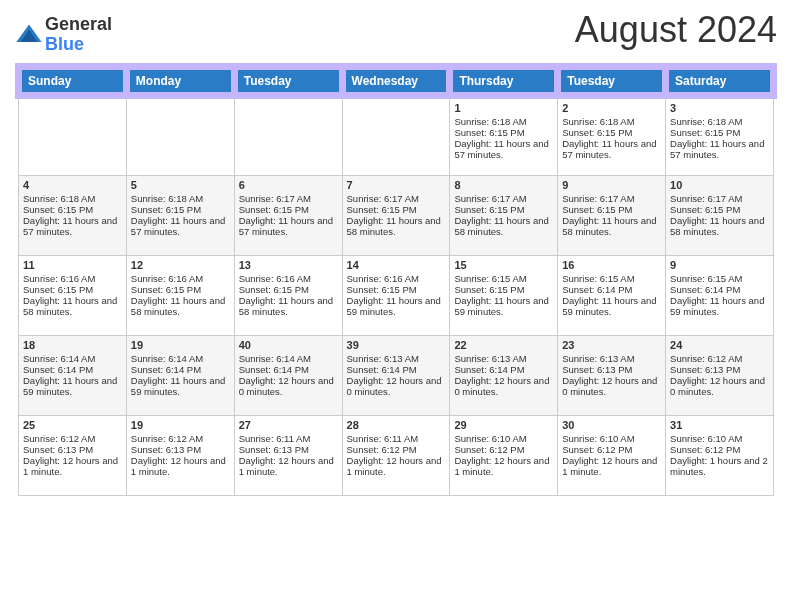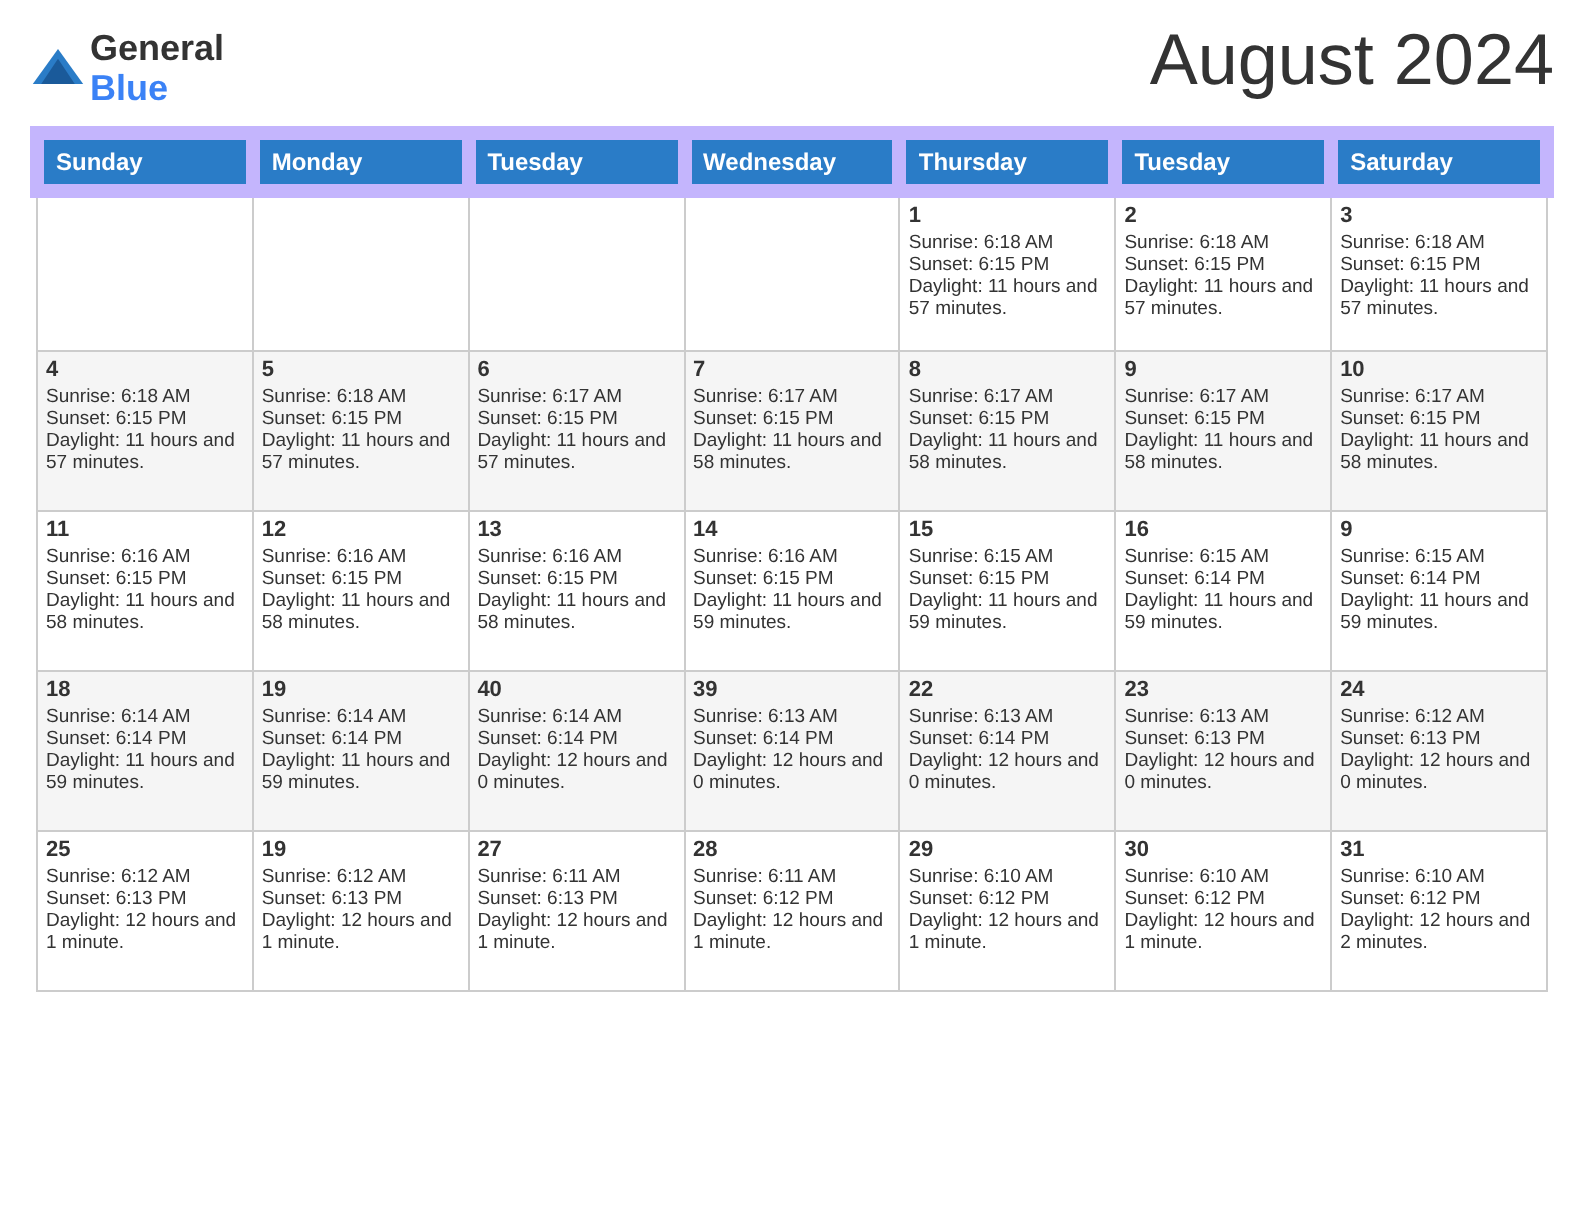--- a/index.html
+++ b/index.html
@@ -314,18 +314,18 @@
           <td>
             <span class="day-num">30</span>
             <div>Sunrise: 6:10 AM</div>
             <div>Sunset: 6:12 PM</div>
             <div>Daylight: 12 hours and 1 minute.</div>
           </td>
           <td>
             <span class="day-num">31</span>
             <div>Sunrise: 6:10 AM</div>
             <div>Sunset: 6:12 PM</div>
-            <div>Daylight: 12 hours and 2 minutes.</div>
+            <div>Daylight: 1 hours and 2 minutes.</div>
           </td>
         </tr>
       </tbody>
   </table>
 </div>
 
 </body></html>

